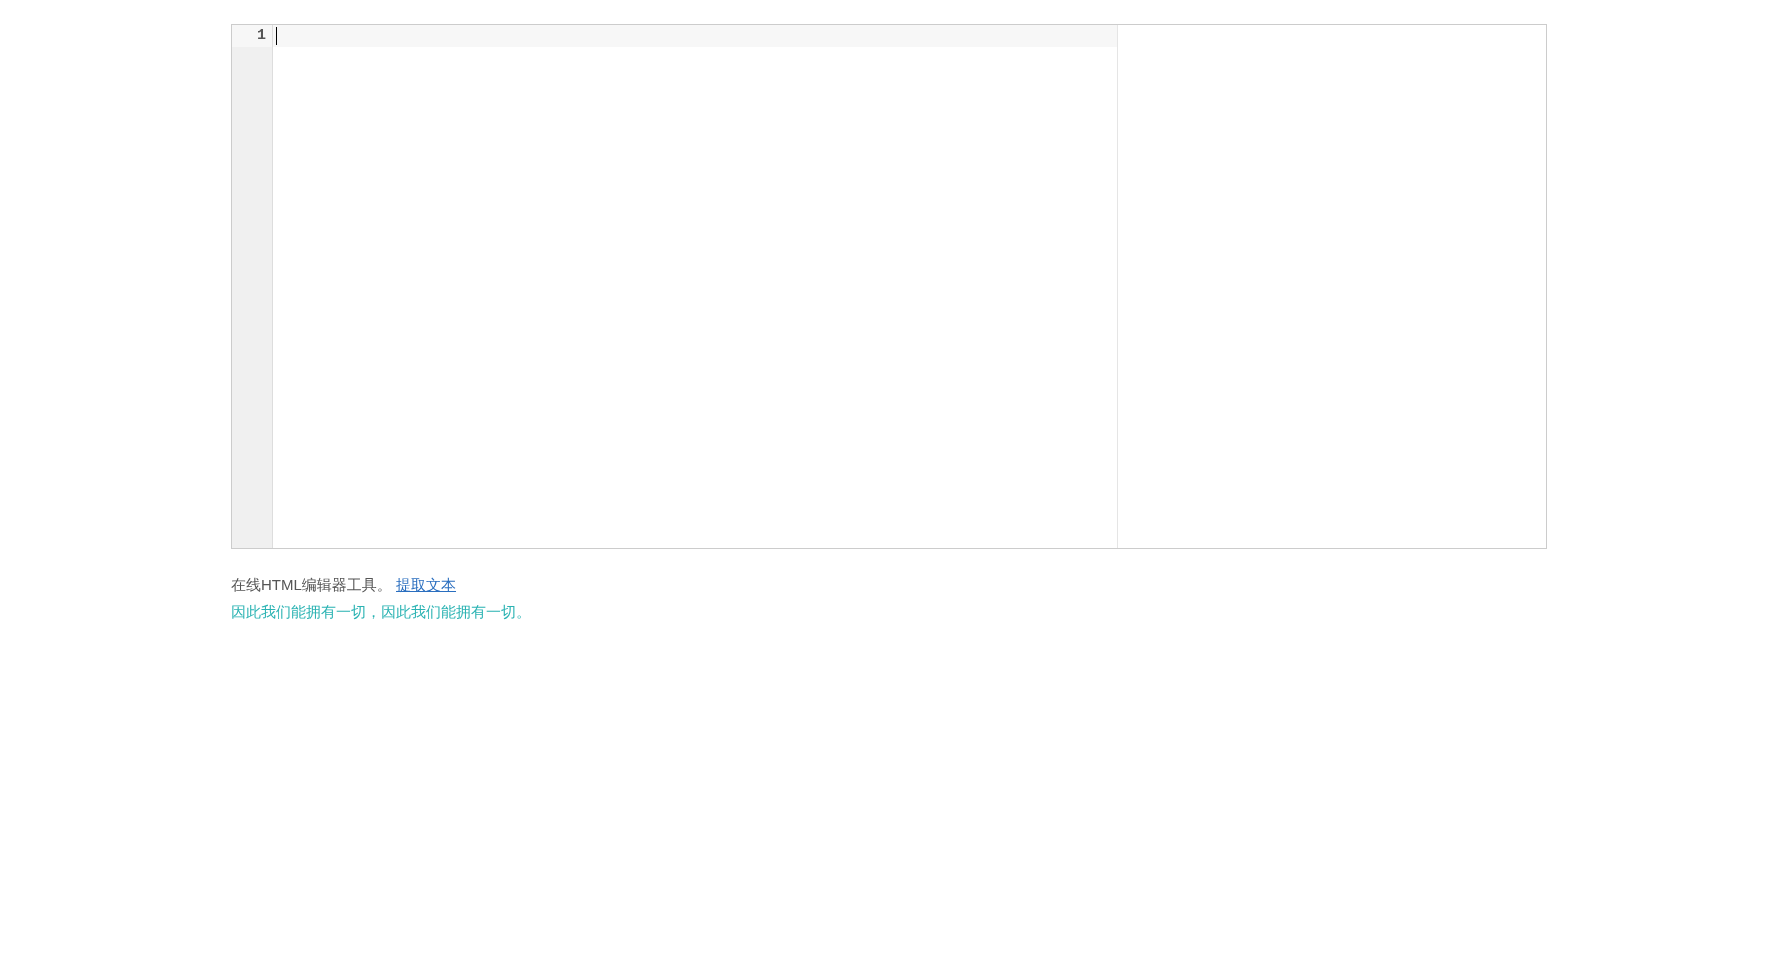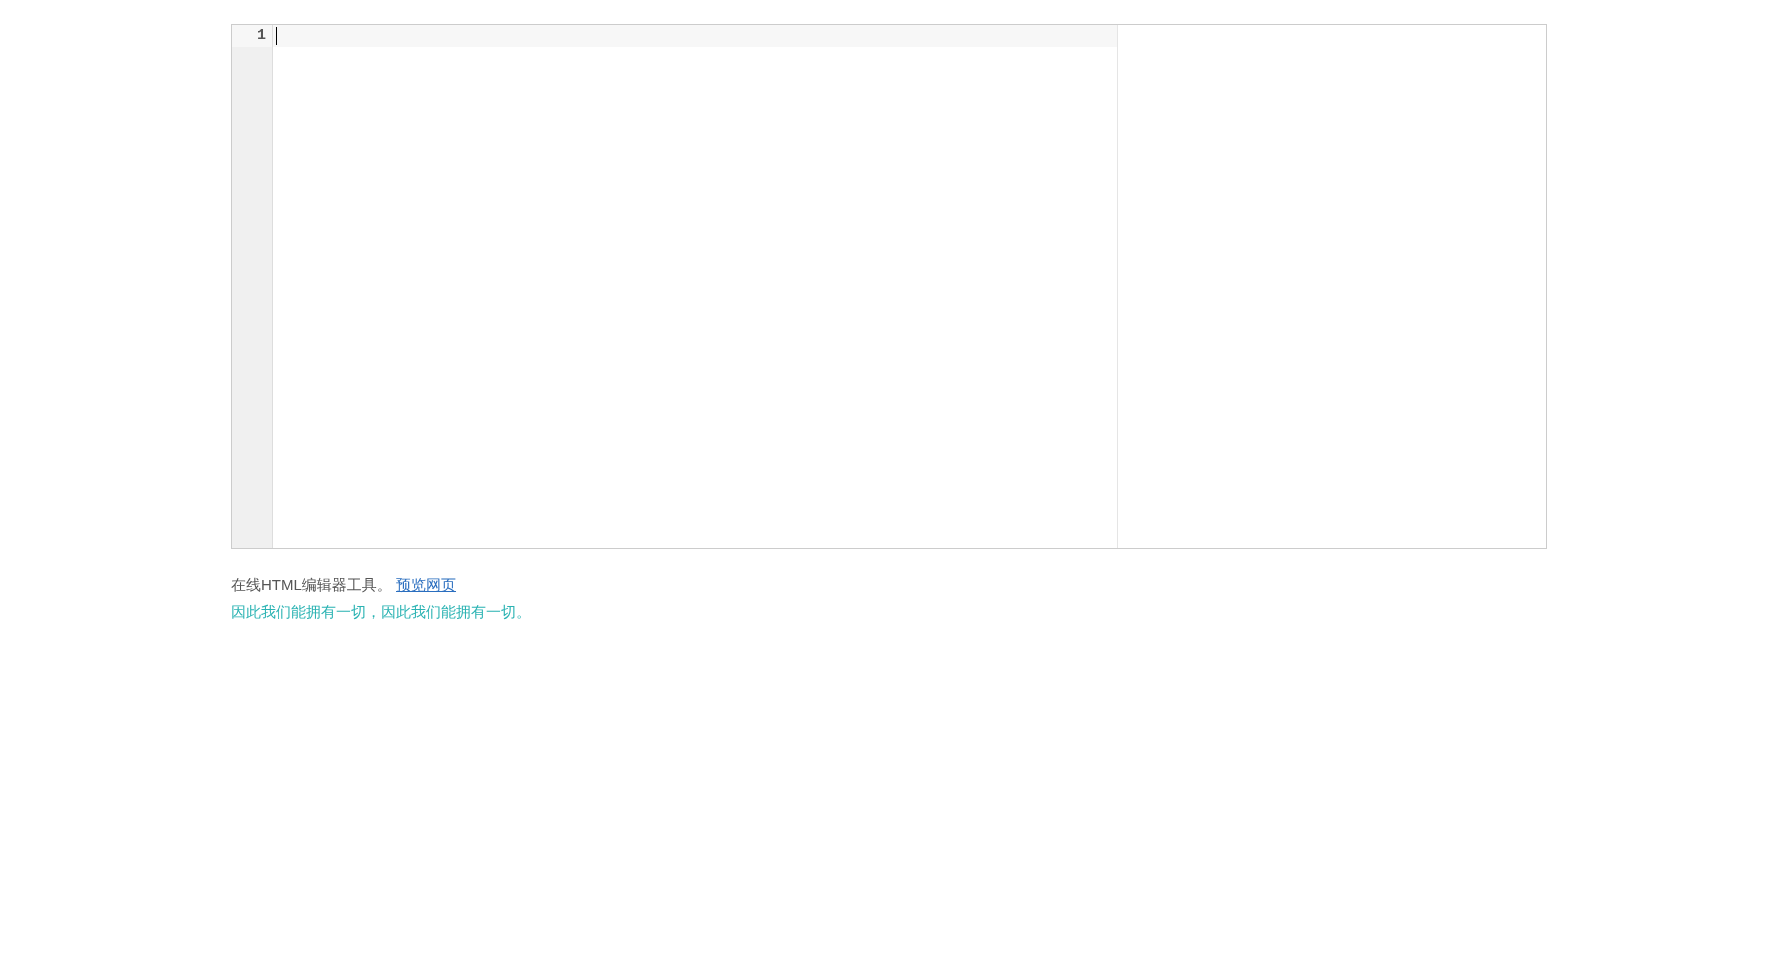--- a/index.html
+++ b/index.html
@@ -139,18 +139,18 @@
           <textarea class="code-textarea" value="" style=""></textarea>
         </div>
       </div>
     </div>
     <div class="preview-pane"></div>
   </div>
 
 
   <div class="footer-text">
     <span>在线HTML编辑器工具。</span>
-    <a href="#">预览网页</a>
+    <a href="#">提取文本</a>
     <br>
     <span class="footer-quote">因此我们能拥有一切，因此我们能拥有一切。</span>
   </div>
 
 </div>
 
 </body></html>

